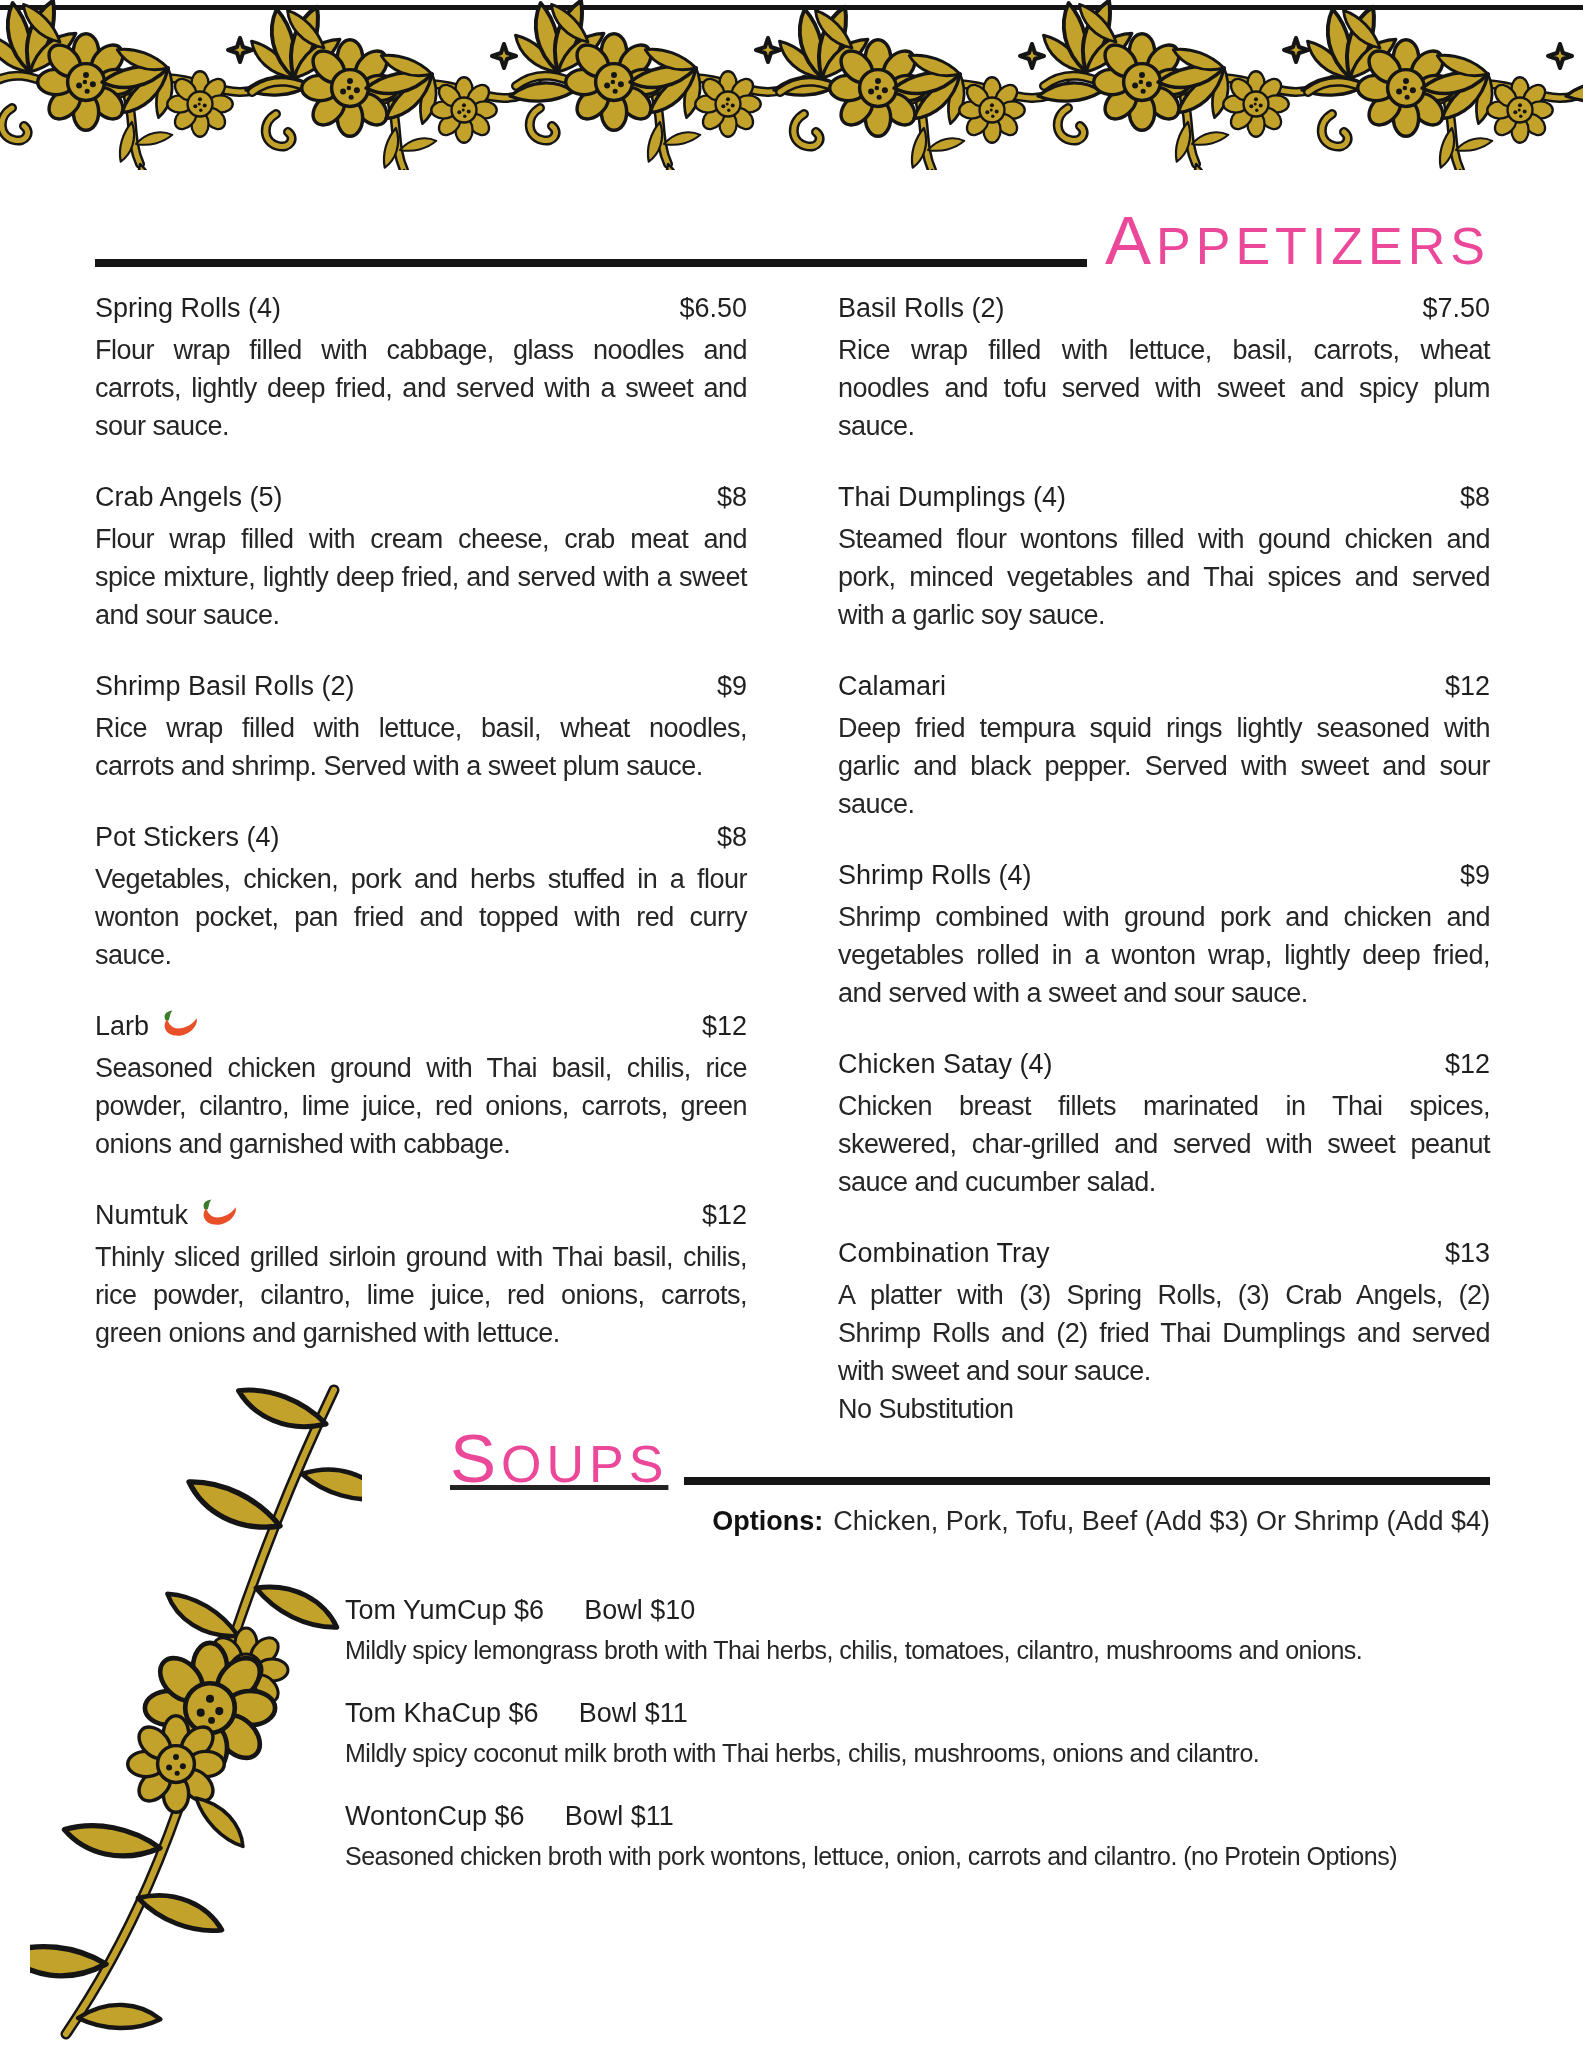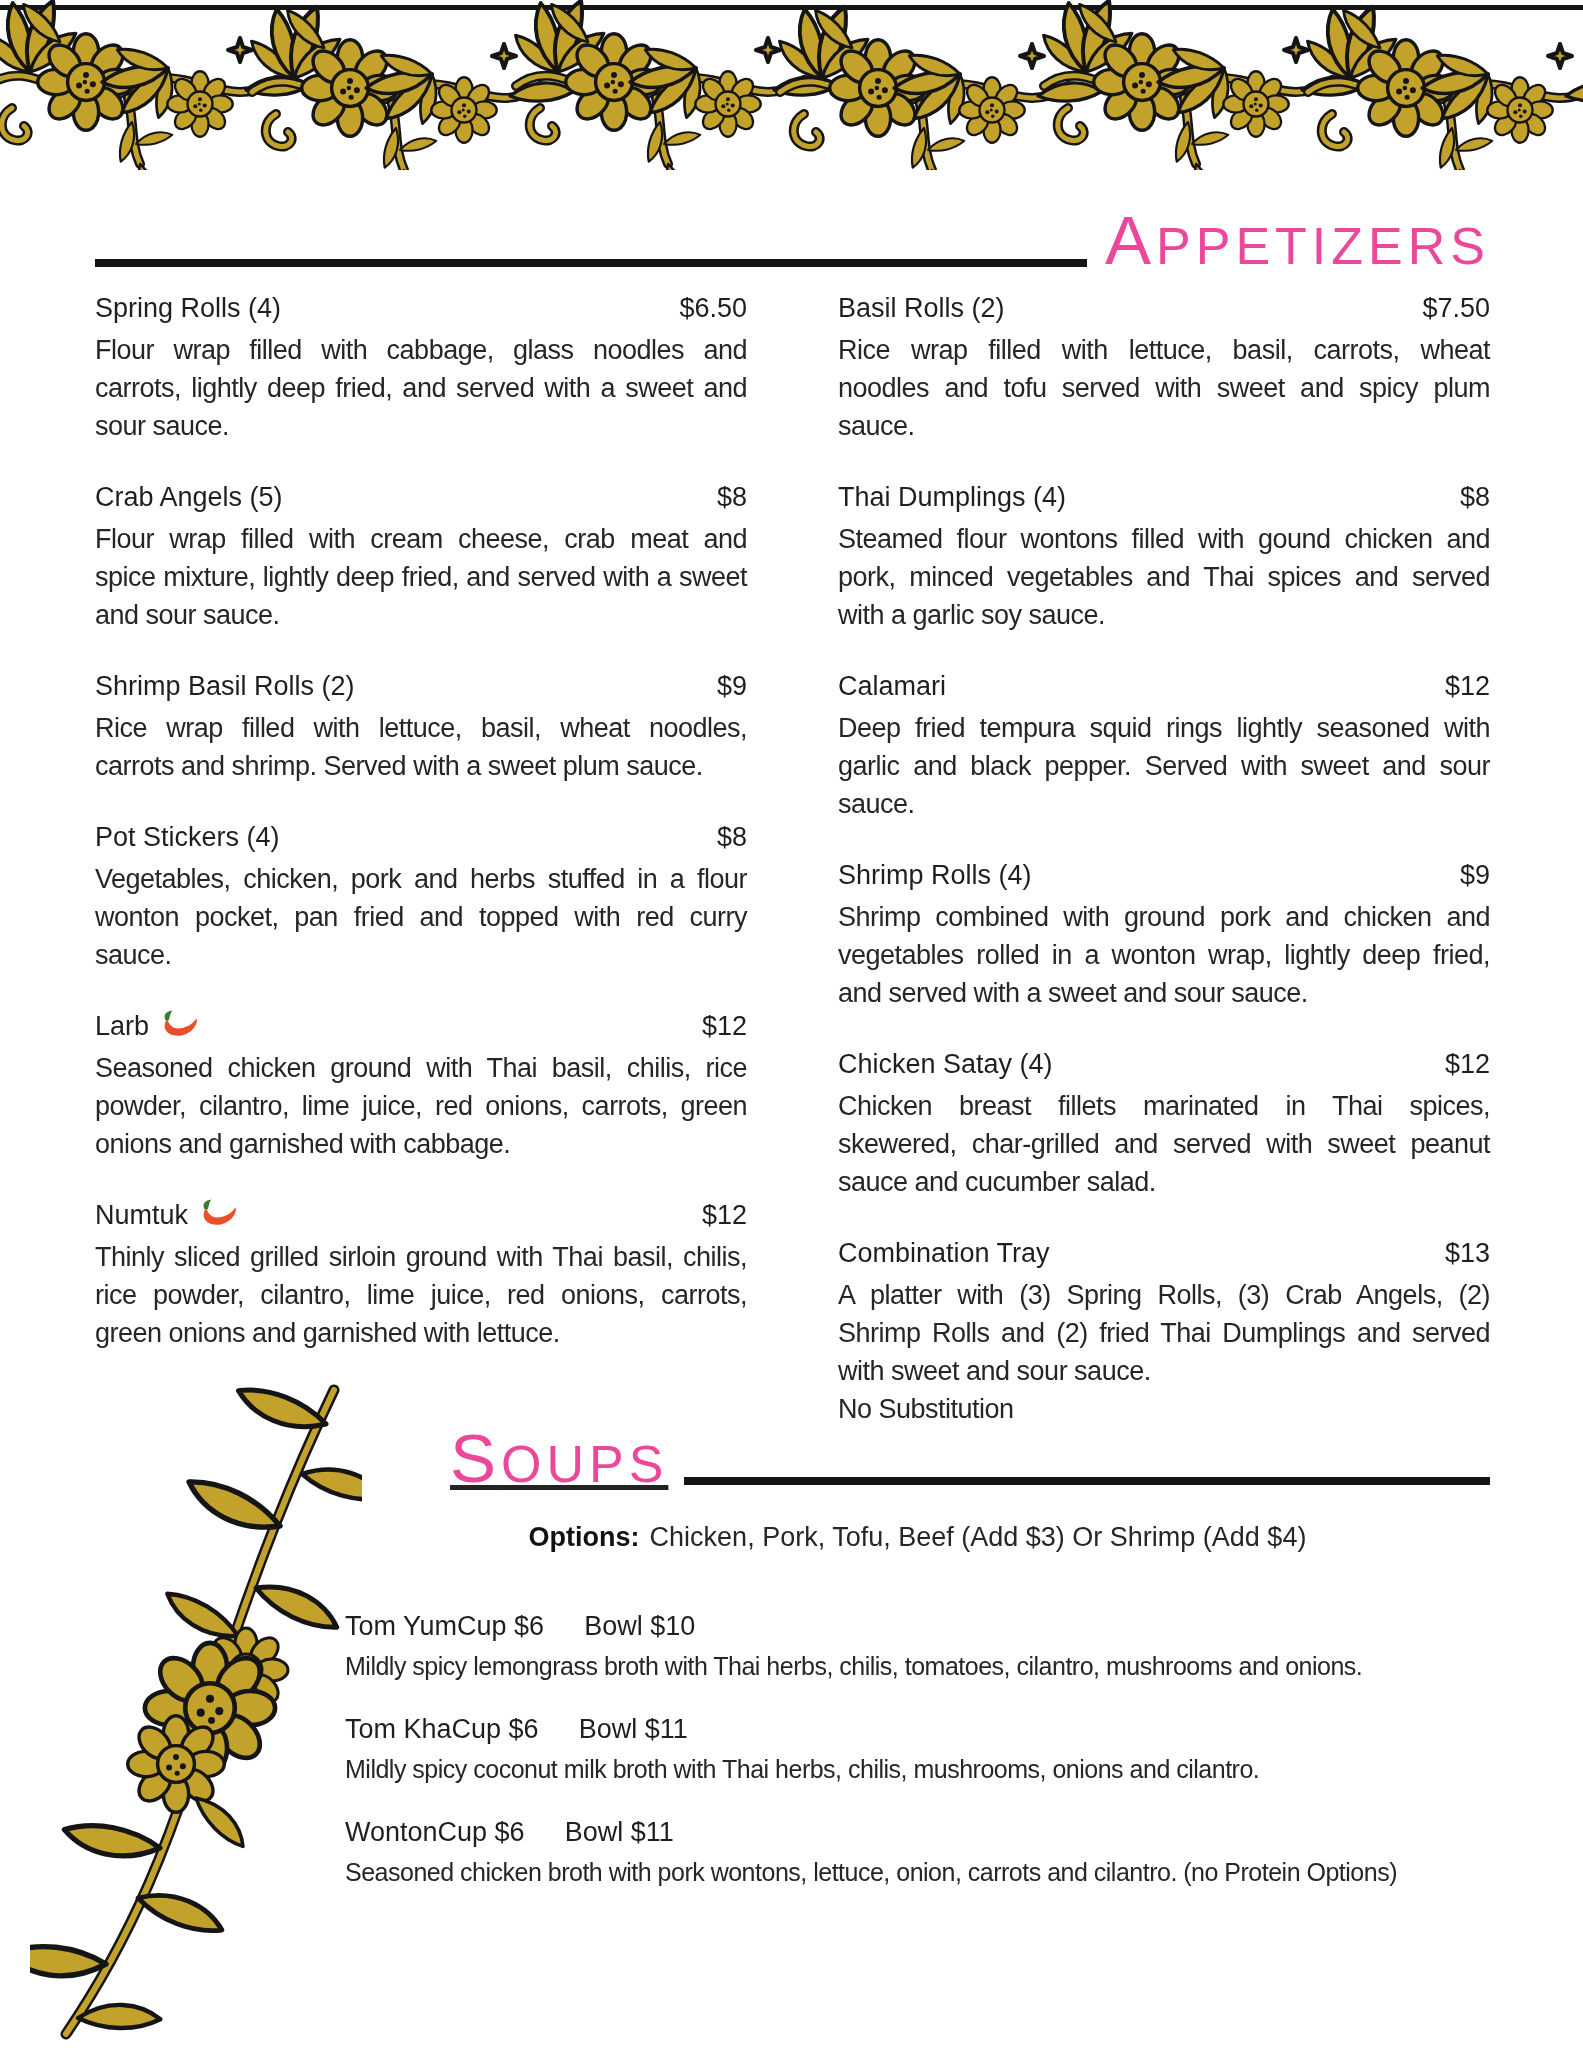--- a/index.html
+++ b/index.html
@@ -43,21 +43,21 @@
   .chili{width:40px;height:29px;flex:0 0 auto;margin-top:-4px;}
   .desc{font-size:27px;line-height:38px;letter-spacing:-0.5px;
     text-align:justify;color:#262626;}
   .note{font-size:27px;line-height:38px;letter-spacing:-0.5px;color:#262626;}
 
   
   .soups{position:absolute;left:345px;top:1424px;width:1145px;}
   .soups-header{display:flex;align-items:flex-end;text-decoration:underline;}
   .soups-header .section-title{margin-left:105px;}
   .soups-header .rule{flex:1;height:8px;background:#151515;margin:0 0 8px 16px;}
-  .options-line{margin-top:28px;text-align:center;font-size:27px;line-height:33px;}
+  .options-line{margin-top:12px;text-align:right;font-size:27px;line-height:33px;}
   .options-label{font-weight:700;color:#111;}
   .options-text{margin-left:10px;color:#262626;}
   .soup-items{margin-top:56px;}
   .soup-item{margin-bottom:30px;}
   .soup-head{display:flex;justify-content:flex-start;align-items:flex-end;
     font-size:27px;line-height:33px;margin-bottom:6px;color:#1f1f1f;}
   .soup-prices{display:flex;gap:40px;}
   .soup-desc{font-size:25px;line-height:34px;letter-spacing:-0.5px;
     text-align:justify;color:#262626;width:1100px;}
 </style>

